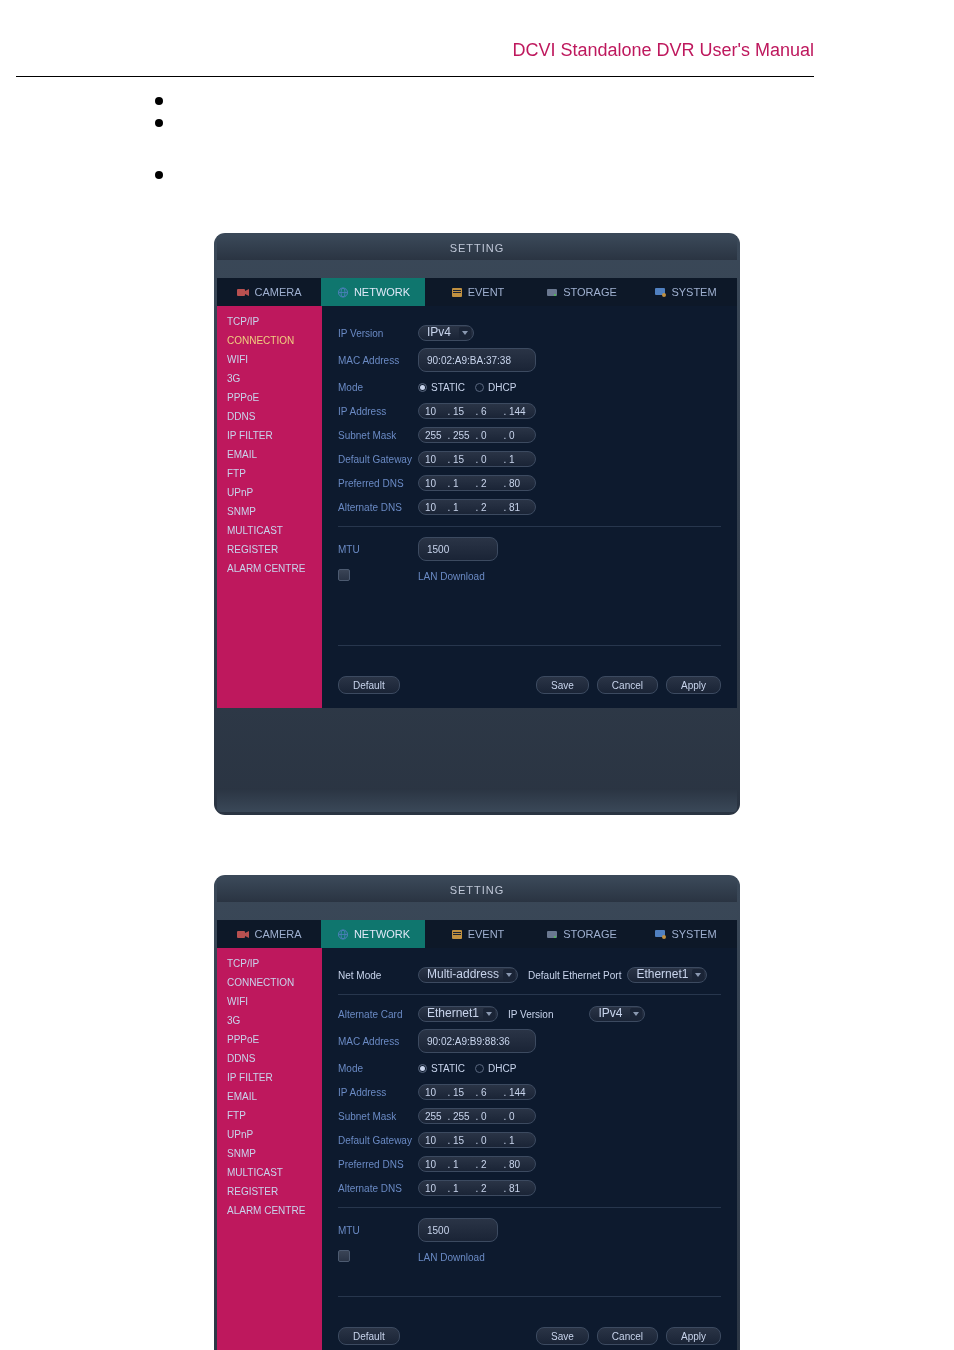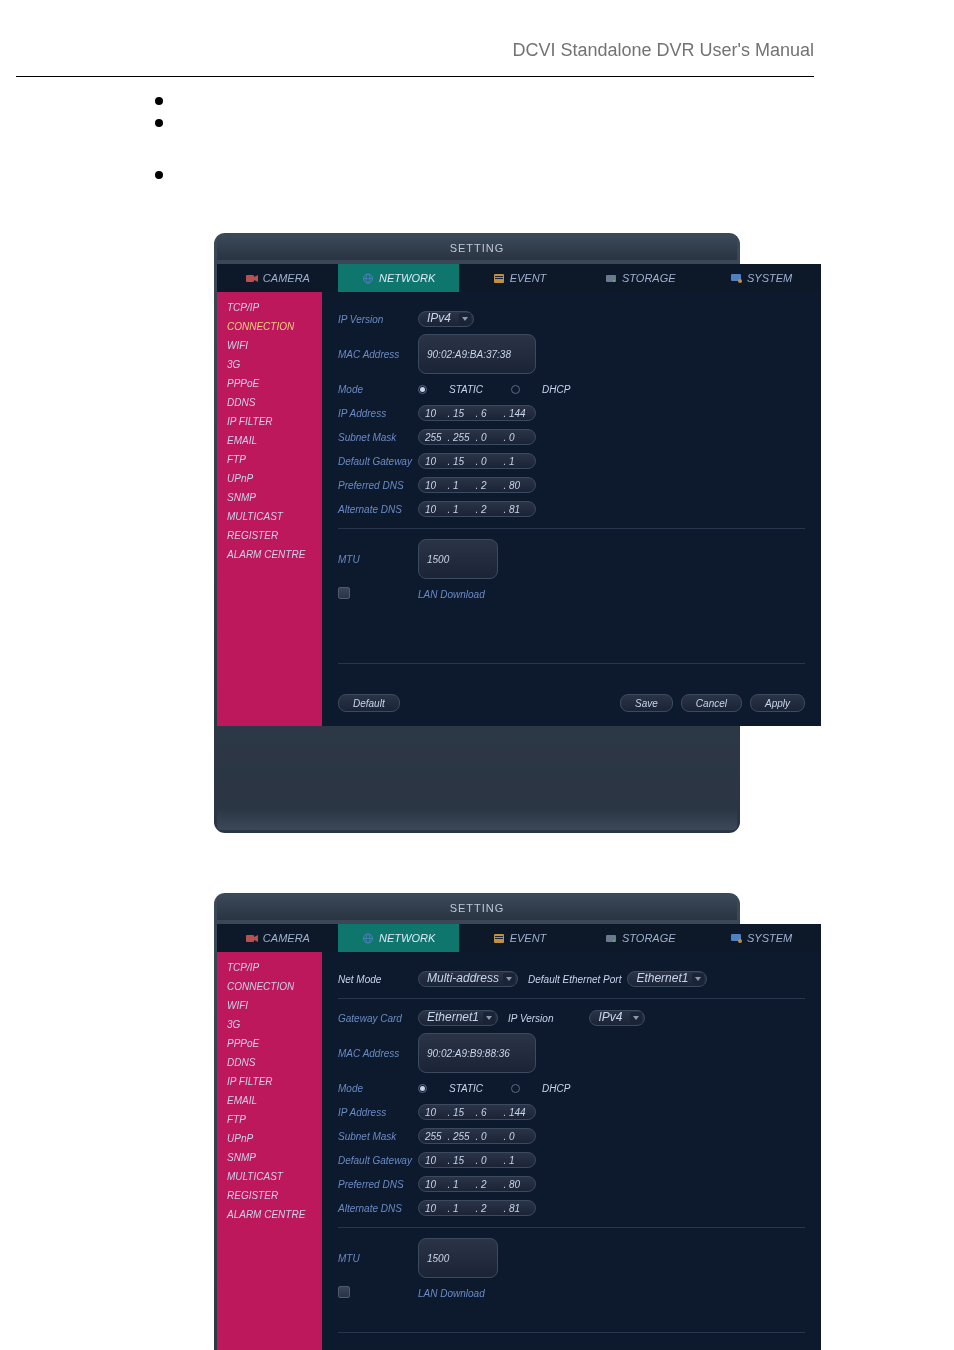--- a/index.html
+++ b/index.html
@@ -1,23 +1,23 @@
 <!DOCTYPE html>
 <html><head>
   <meta charset="utf-8">
   <style>
     * { margin: 0; padding: 0; box-sizing: border-box; }
     body { font-family: Arial, sans-serif; background: #fff; width: 954px; }
-    .doc-header { text-align: right; padding: 40px 140px 10px 16px; font-size: 18px; color: #737373; }
+    .doc-header { text-align: right; padding: 40px 140px 10px 16px; font-size: 18px; color: #be185d; }
     .doc-header hr { margin-top: 15px; border: none; border-top: 1.5px solid #000; }
     .bullets { padding: 10px 0 40px 155px; }
     .bullet { width: 8px; height: 8px; background: #000; border-radius: 50%; margin-bottom: 14px; }
     .bullet.gap { margin-top: 44px; }
     
-    .window { width: 604px; margin: 4px auto 80px auto; background: #1a2942; position: relative; font-style: italic; }
+    .window { width: 520px; margin: 18px auto 80px auto; background: #1a2942; position: relative; }
     .window-outer { background: linear-gradient(#3a4858, #2a3442); padding: 3px; border-radius: 11px; }
     .title-bar { text-align: center; padding: 6px 0; color: #c0c8d8; font-size: 11px; background: linear-gradient(#3a4858, #2a3442); letter-spacing: 1px; }
     
     .tabs { display: flex; background: #0d1828; }
     .tab { flex: 1; display: flex; align-items: center; justify-content: center; padding: 8px 4px; font-size: 11px; color: #9fb0d0; cursor: pointer; gap: 4px; }
     .tab.active { background: #0f766e; color: #e0e8f8; }
     .tab-icon { width: 14px; height: 11px; display: inline-block; }
     
     .content-area { display: flex; min-height: 330px; background: #0d1a2e; }
     .sidebar { width: 105px; background: #be185d; padding-top: 6px; }
@@ -26,28 +26,28 @@
     
     .main-panel { flex: 1; padding: 18px 16px 14px 16px; position: relative; }
     .form-row { display: flex; align-items: center; margin-bottom: 6px; min-height: 18px; }
     .form-label { width: 80px; font-size: 10px; color: #6a8ac4; }
     .form-label.alt { color: #c8d4ec; }
     
     .select-box { background: linear-gradient(#2a3446, #1a2436); border: 1px solid #3c4a60; border-radius: 8px; color: #c8d4ec; font-size: 12px; padding: 1px 18px 1px 8px; height: 16px; display: inline-flex; align-items: flex-end; position: relative; min-width: 56px; }
     .select-box::after { content: ''; position: absolute; right: 2px; top: 50%; transform: translateY(-50%); width: 12px; height: 12px; background: #1a2436; border-radius: 2px; }
     .select-arrow { position: absolute; right: 5px; top: 50%; transform: translateY(-50%); width: 0; height: 0; border-left: 3px solid transparent; border-right: 3px solid transparent; border-top: 4px solid #8a98b0; z-index: 1; }
     
-    .text-input { background: linear-gradient(#2a3446, #1a2436); border: 1px solid #3c4a60; border-radius: 8px; color: #c8d4ec; font-size: 10px; padding: 19px 8px; height: 16px; display: inline-flex; align-items: center; width: 118px; }
+    .text-input { background: linear-gradient(#2a3446, #1a2436); border: 1px solid #3c4a60; border-radius: 8px; color: #c8d4ec; font-size: 10px; padding: 11px 8px; height: 16px; display: inline-flex; align-items: center; width: 118px; }
     .text-input.short { width: 80px; }
     
     .ip-input { background: linear-gradient(#2a3446, #1a2436); border: 1px solid #3c4a60; border-radius: 8px; color: #c8d4ec; font-size: 10px; padding: 1px 6px; height: 16px; display: inline-flex; align-items: center; justify-content: space-between; width: 118px; }
     .ip-seg { width: 20px; text-align: left; }
     .ip-dot { width: 4px; text-align: center; }
     
-    .radio-group { display: inline-flex; align-items: center; gap: 22px; font-size: 10px; color: #c8d4ec; }
+    .radio-group { display: inline-flex; align-items: center; gap: 4px; font-size: 10px; color: #c8d4ec; }
     .radio { width: 9px; height: 9px; border: 1px solid #5a6880; border-radius: 50%; display: inline-flex; align-items: center; justify-content: center; }
     .radio.checked::after { content: ''; width: 5px; height: 5px; background: #c8d4ec; border-radius: 50%; }
     
     .checkbox { width: 12px; height: 12px; background: linear-gradient(#3a4456, #2a3446); border: 1px solid #4c5a70; border-radius: 2px; display: inline-block; }
     .checkbox-label { font-size: 10px; color: #6a8ac4; margin-left: 60px; }
     
     .divider { height: 1px; background: rgba(100,120,150,0.3); margin: 10px 0; }
     
     .button-row { display: flex; gap: 8px; padding-top: 20px; }
     .btn { background: linear-gradient(#2a3446, #1a2436); border: 1px solid #3c4a60; border-radius: 8px; color: #c8d4ec; font-size: 10px; padding: 2px 14px; height: 18px; display: inline-flex; align-items: center; justify-content: center; cursor: pointer; }
@@ -330,21 +330,21 @@
               <span class="select-arrow"></span>
             </span>
           <span class="inline-label">Default Ethernet Port</span>
           <span class="select-box" style="min-width:60px;">
               <span>Ethernet1</span>
               <span class="select-arrow"></span>
             </span>
         </div>
         <div class="divider"></div>
         <div class="form-row">
-          <span class="form-label">Gateway Card</span>
+          <span class="form-label">Alternate Card</span>
           <span class="select-box" style="min-width:56px;">
               <span>Ethernet1</span>
               <span class="select-arrow"></span>
             </span>
           <span class="inline-label" style="color:#c8d4ec;">IP Version</span>
           <span class="select-box" style="min-width:56px;margin-left:30px;">
               <span>IPv4</span>
               <span class="select-arrow"></span>
             </span>
         </div>

